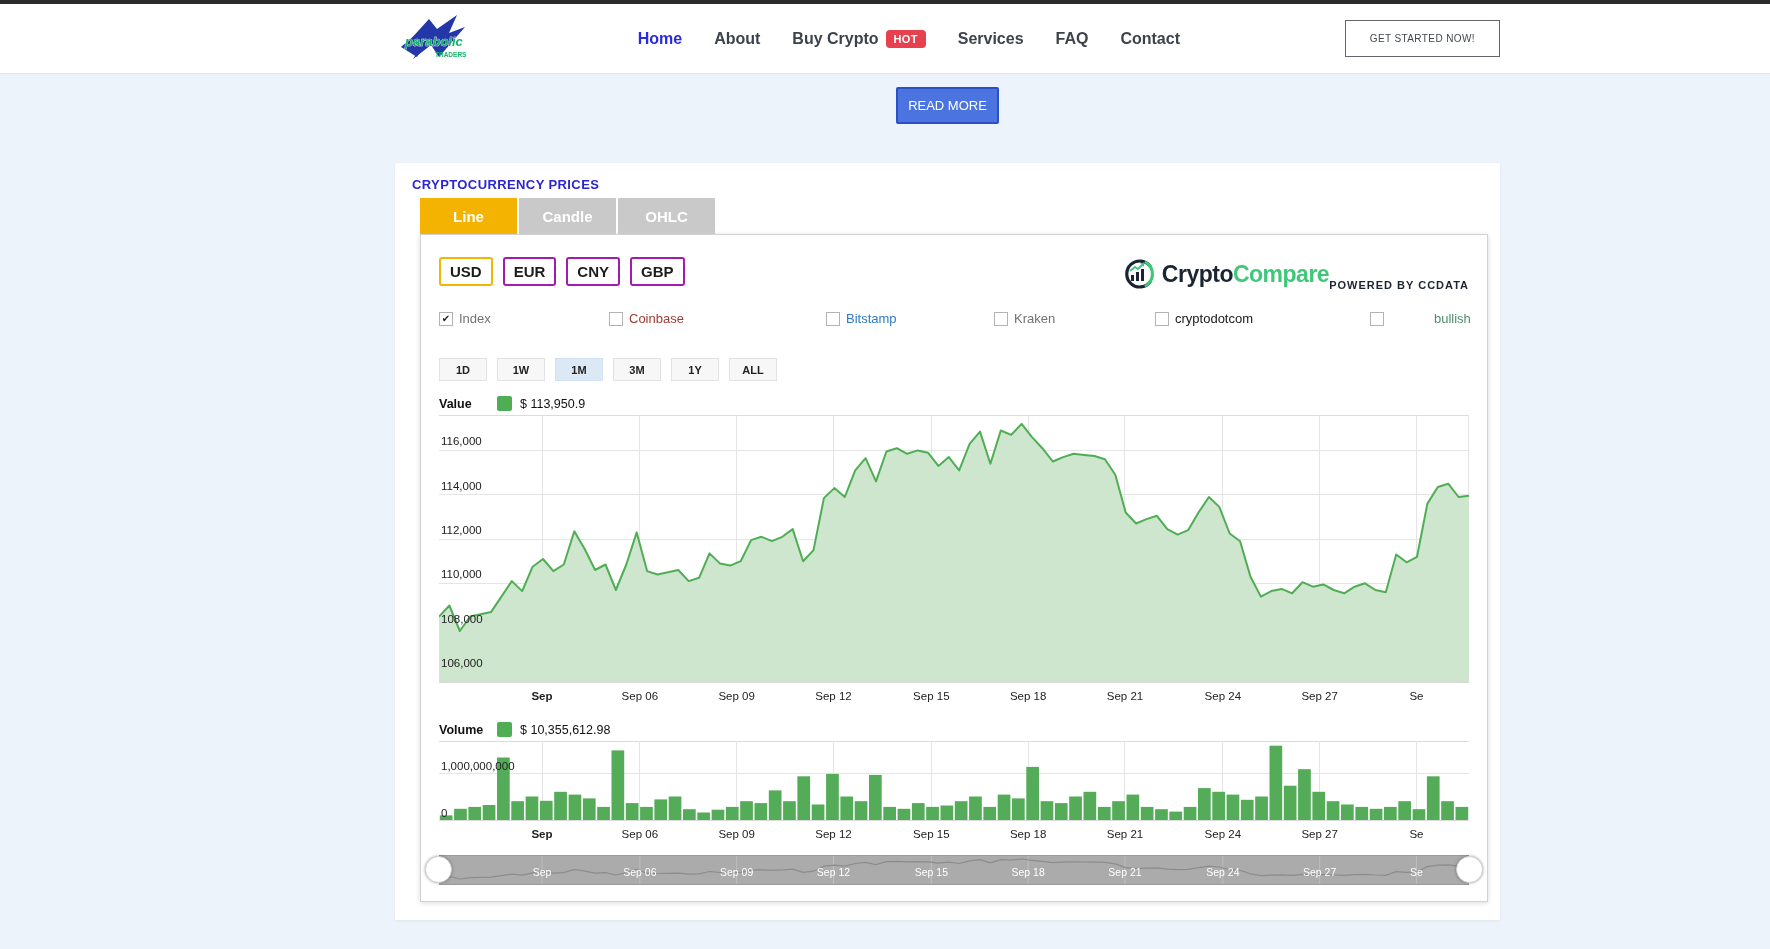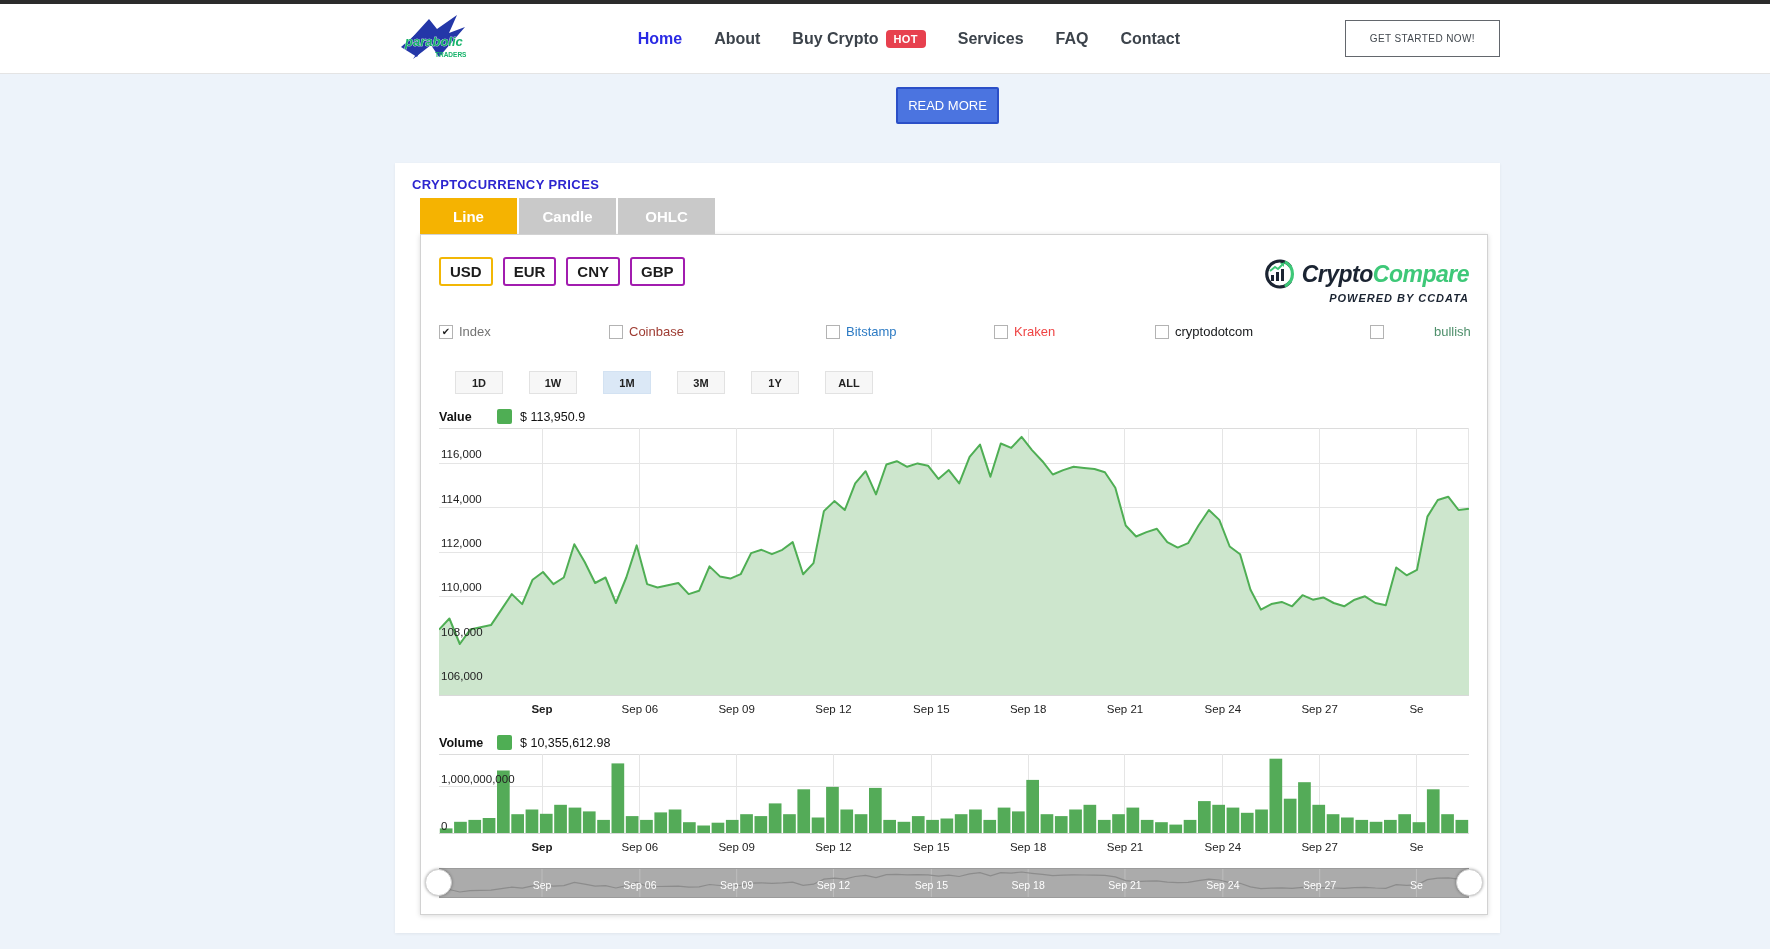--- a/index.html
+++ b/index.html
@@ -26,33 +26,33 @@
   .tab { width:97px; height:36px; background:#c9c9c9; color:#fff; font-size:15px; font-weight:700;
     display:flex; align-items:center; justify-content:center; cursor:pointer; margin-right:2px; }
   .tab.active { background:#f5b301; }
   .panel { margin-left:8px; width:1068px; border:1px solid #d2d2d2; box-shadow:0 1px 5px rgba(0,0,0,.15);
     padding:22px 18px 16px 18px; background:#fff; }
   .toolbar { display:flex; justify-content:space-between; align-items:flex-start; }
   .currencies { display:flex; gap:10px; }
   .cur-btn { border:2px solid #a21caf; background:#fff; font-size:15px; font-weight:700; color:#1c1c1c;
     padding:4px 9px; border-radius:3px; cursor:pointer; font-family:inherit; }
   .cur-btn.active { border-color:#f2b705; }
-  .cc-logo { display:flex; flex-direction:column; align-items:flex-end; cursor:pointer;font-style:italic; }
+  .cc-logo { display:flex; flex-direction:row; align-items:flex-end; cursor:pointer; }
   .cc-top { display:flex; align-items:center; gap:6px; }
   .cc-name { font-size:23px; font-weight:700; color:#1b2432; letter-spacing:-.5px; }
   .cc-name .green { color:#3ec878; }
   .cc-powered { font-size:11px; font-weight:700; color:#1b2432; letter-spacing:1px; margin-top:1px; }
   .exchanges { position:relative; height:20px; margin-top:20px; }
   .ex { position:absolute; top:0; display:flex; align-items:center; gap:6px; cursor:pointer; }
   .ex:nth-child(1){left:0}   .ex:nth-child(2){left:170px} .ex:nth-child(3){left:387px}
   .ex:nth-child(4){left:555px} .ex:nth-child(5){left:716px} .ex:nth-child(6){left:931px}
   .cb { width:14px; height:14px; border:1px solid #b3b3b3; background:#fff; display:flex;
     align-items:center; justify-content:center; font-size:10px; color:#222; }
   .ex-label { font-size:13px; }
-  .ranges { display:flex; gap:26px; margin-top:27px;margin-left:16px; }
+  .ranges { display:flex; gap:10px; margin-top:27px; }
   .range-btn { width:48px; height:23px; background:#f7f7f7; border:1px solid #e2e2e2; font-size:11px;
     font-weight:700; color:#222; cursor:pointer; display:flex; align-items:center; justify-content:center;
     font-family:inherit; }
   .range-btn.active { background:#dbe8f6; border-color:#d3e2f2; }
   .legend { display:flex; align-items:center; margin-top:15px; }
   .lg-title { font-size:12.5px; font-weight:700; color:#111; width:58px; }
   .swatch { width:15px; height:15px; background:#4fae54; border-radius:2px; margin-right:8px; }
   .lg-val { font-size:12.5px; color:#111; }
   svg.chart { display:block; margin-top:4px; }
   .navigator { position:relative; width:1030px; height:30px; margin-top:12px; }
@@ -146,21 +146,21 @@
         <div class="ex">
           <span class="cb"></span>
           <span class="ex-label" style="color: rgb(158, 59, 49);">Coinbase</span>
         </div>
         <div class="ex">
           <span class="cb"></span>
           <span class="ex-label" style="color: rgb(45, 123, 196);">Bitstamp</span>
         </div>
         <div class="ex">
           <span class="cb"></span>
-          <span class="ex-label" style="color: #ef4444; text-align: right;">Kraken</span>
+          <span class="ex-label" style="color: #737373; text-align: right;">Kraken</span>
         </div>
         <div class="ex">
           <span class="cb"></span>
           <span class="ex-label" style="color: rgb(22, 24, 26);">cryptodotcom</span>
         </div>
         <div class="ex">
           <span class="cb"></span>
           <span class="ex-label" style="color: rgb(78, 143, 107); padding-left: 44px;">bullish</span>
         </div>
       </div>

